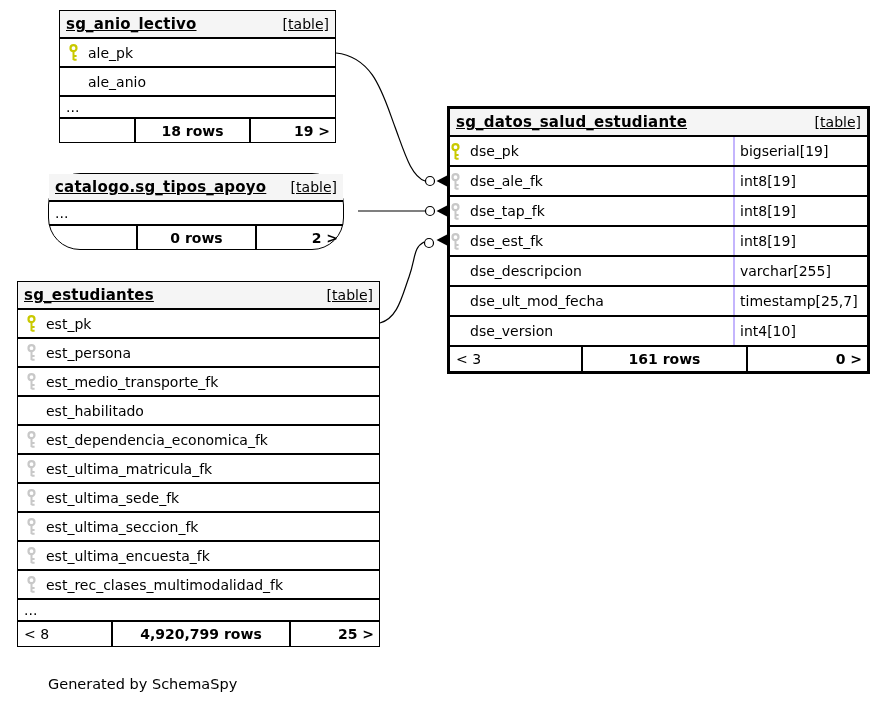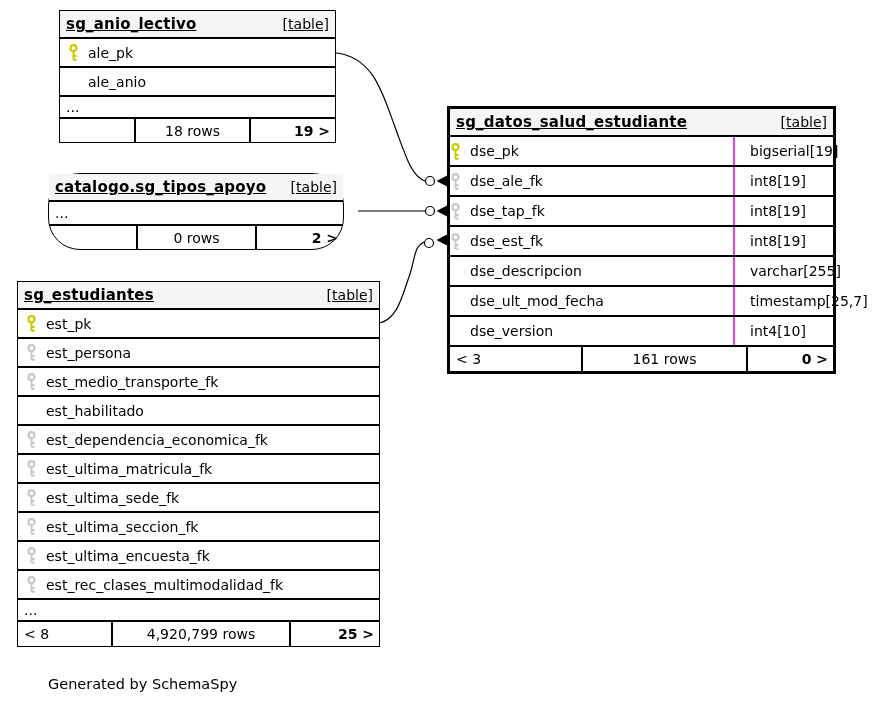--- a/index.html
+++ b/index.html
@@ -25,44 +25,44 @@
     height:27px; display:flex; align-items:center;
     border-bottom:2px solid #000; padding-left:8px;
   }
   .focus .row { height:28px; padding-left:0; }
   .focus .namecell {
     width:283px; flex:none; height:100%; display:flex; align-items:center;
     padding-left:0; box-sizing:border-box;
   }
   .focus .typecell {
     flex:1; height:100%; display:flex; align-items:center;
-    border-left:2px solid #d946ef; padding-left:15px;
+    border-left:2px solid #c4b5fd; padding-left:5px;
   }
   .keyicon { width:11px; height:17px; flex:none; margin-right:9px; }
   .key-pk { color:var(--pk-color,#c9c900); }
   .key-fk { color:var(--fk-color,#c8c8c8); }
   .key-none { visibility:hidden; }
   .ellipsis-row {
     height:20px; display:flex; align-items:center;
     border-bottom:2px solid #000; padding-left:6px;
   }
   .t-apoyo .ellipsis-row { height:22px; }
   .ftr { display:flex; height:23px; align-items:stretch; }
   .ftr .cell { display:flex; align-items:center; }
   .ftr .c1 { padding-left:6px; }
-  .ftr .c2 { border-left:2px solid #000; justify-content:center; }
+  .ftr .c2 { border-left:2px solid #000; justify-content:center;font-weight:bold; }
   .ftr .c3 { border-left:2px solid #000; flex:1; justify-content:flex-end; padding-right:5px;font-weight:bold; }
   .t-anio  { left:59px;  top:10px;  width:277px; }
   .t-anio  .c1 { width:68px; }  .t-anio  .c2 { width:113px; }
   .t-apoyo { left:48px;  top:173px; width:296px;border-radius:32px; }
   .t-apoyo .c1 { width:81px; }  .t-apoyo .c2 { width:117px; }
   .t-est   { left:17px;  top:281px; width:363px; }
   .t-est   .c1 { width:87px; }  .t-est   .c2 { width:176px; }
   .t-est   .ftr { height:24px; }
-  .t-dse   { left:447px; top:106px; width:389px; }
+  .t-dse   { left:447px; top:106px; width:423px; }
   .t-dse   .c1 { width:125px; } .t-dse   .c2 { width:163px; }
   .t-dse   .ftr { height:24px; }
   .credit {
     position:absolute; left:48px; top:676px; font-size:14.5px; z-index:2;
   }
 </style>
 </head>
 <body>
 
 <svg id="wires" width="887" height="705" viewBox="0 0 887 705">

